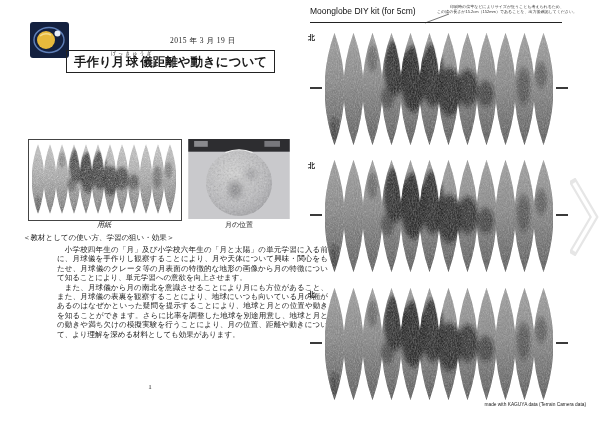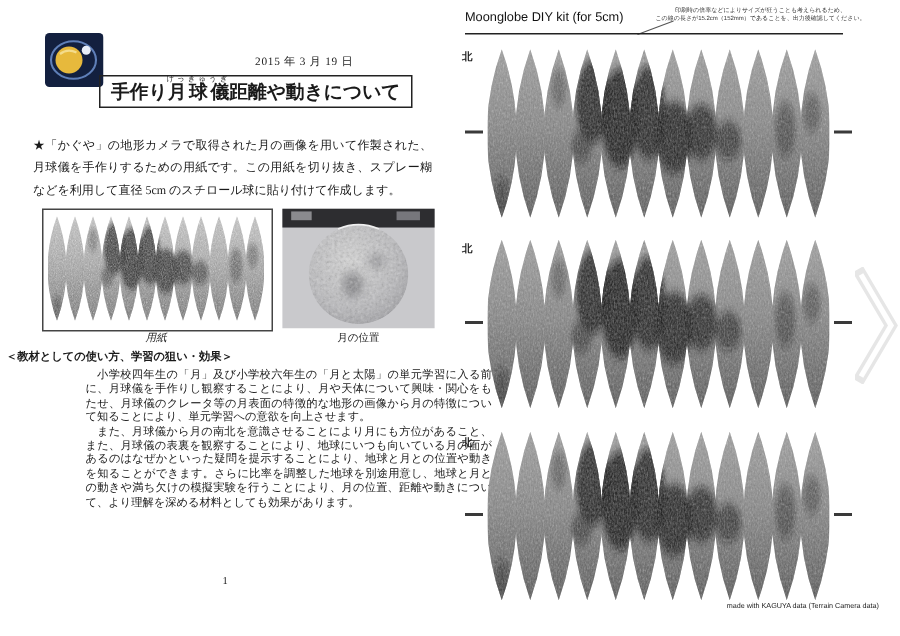--- a/index.html
+++ b/index.html
@@ -8,21 +8,21 @@
   .abs{position:absolute;}
   
   .date{left:170px;top:36px;width:116px;text-align:left;font-size:7.5px;letter-spacing:.5px;color:#222;}
   .title-box{left:66px;top:50px;border:1.2px solid #222;padding:0 7px 3px 7px;font-size:12.5px;font-weight:600;white-space:nowrap;line-height:1.15;}
   .title-box rt{font-size:5px;font-weight:400;letter-spacing:2px;}
   .intro{left:22px;top:89px;width:266px;font-size:8px;line-height:15px;text-align:justify;}
   .fig-box{left:28px;top:139px;width:152px;height:80px;border:1px solid #444;background:#fff;}
   .fig-box svg{position:absolute;left:3px;top:3px;}
   .fig-label{top:220px;text-align:center;font-size:7px;color:#222;}
   .photo{left:188px;top:139px;width:102px;height:80px;}
-  .sec-head{left:4px;top:233px;font-size:7.5px;font-weight:700;}
+  .sec-head{left:23px;top:233px;font-size:7.5px;font-weight:400;}
   .bodytext{left:20px;top:245px;width:271px;font-size:7.5px;line-height:9.4px;text-align:justify;margin-left:37px;}
   .bodytext p{margin:0;}
   .pagenum{left:0;top:383px;width:300px;text-align:center;font-size:7px;}
   
   .rp-title{left:310px;top:6px;font-family:"Liberation Sans","DejaVu Sans",sans-serif;font-weight:400;font-size:8.5px;color:#111;}
   .size-note{left:428px;top:4px;width:158px;text-align:center;font-size:4px;line-height:5px;color:#333;
              font-family:"Liberation Sans","DejaVu Sans",sans-serif;}
   .check-line{left:310px;top:22px;width:252px;height:1px;background:#222;}
   .strip{left:325px;width:228px;height:116px;}
   .strip svg{width:100%;height:100%;display:block;}
@@ -106,21 +106,20 @@
       <circle cx="27.5" cy="11.5" r="3" fill="#e8eef8"></circle>
     </svg>
   </div>
 
   <div class="abs date">2015 年 3 月 19 日</div>
 
   <div class="abs title-box">
     <span>手作り</span><ruby><span>月球儀</span><rt>げっきゅうぎ</rt></ruby><span>距離や動きについて</span>
   </div>
 
-  <div class="abs intro">★「かぐや」の地形カメラで取得された月の画像を用いて作製された、月球儀を手作りするための用紙です。この用紙を切り抜き、スプレー糊などを利用して直径 5cm のスチロール球に貼り付けて作成します。</div>
 
   <div class="abs fig-box">
     <svg width="144" height="72" viewBox="0 0 480 126" preserveAspectRatio="none" style="filter:brightness(1.28) contrast(0.85);">
       <use href="#goreRow"></use>
     </svg>
   </div>
   <div class="abs fig-label" style="left:28px;width:152px;font-style:italic;">用紙</div>
 
   <div class="abs photo">
     <svg width="102" height="80" viewBox="0 0 104 82">

